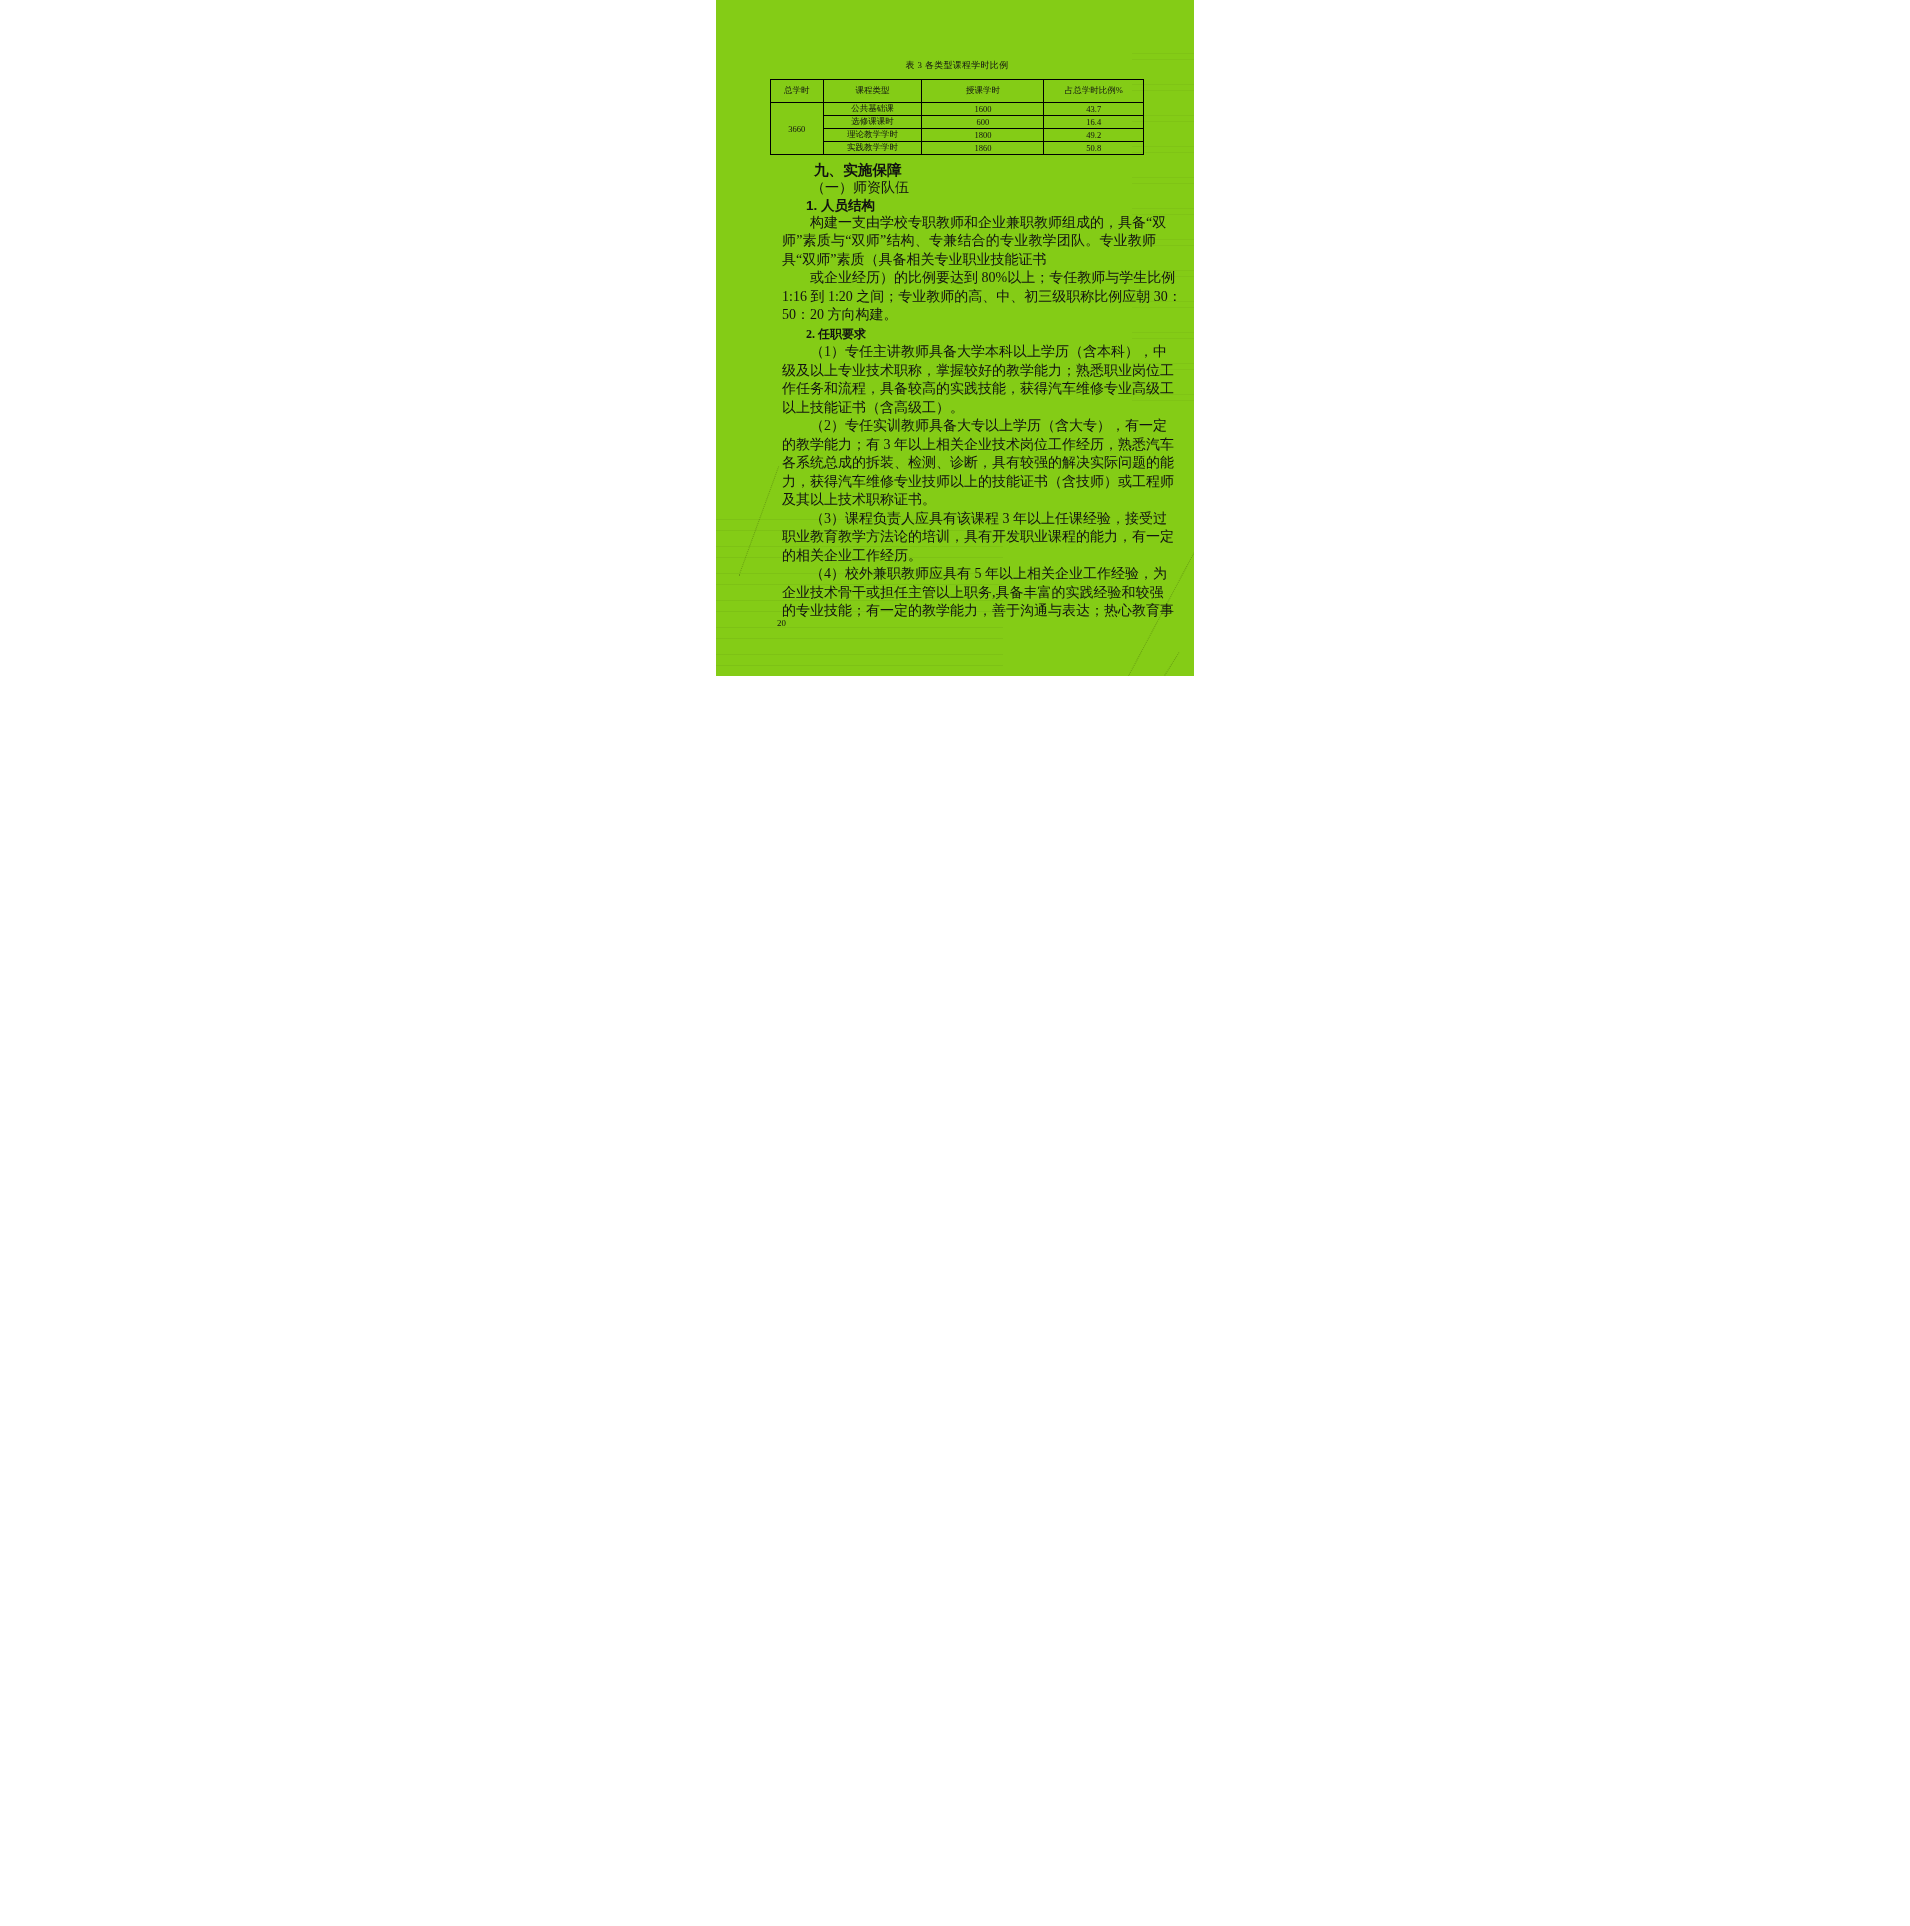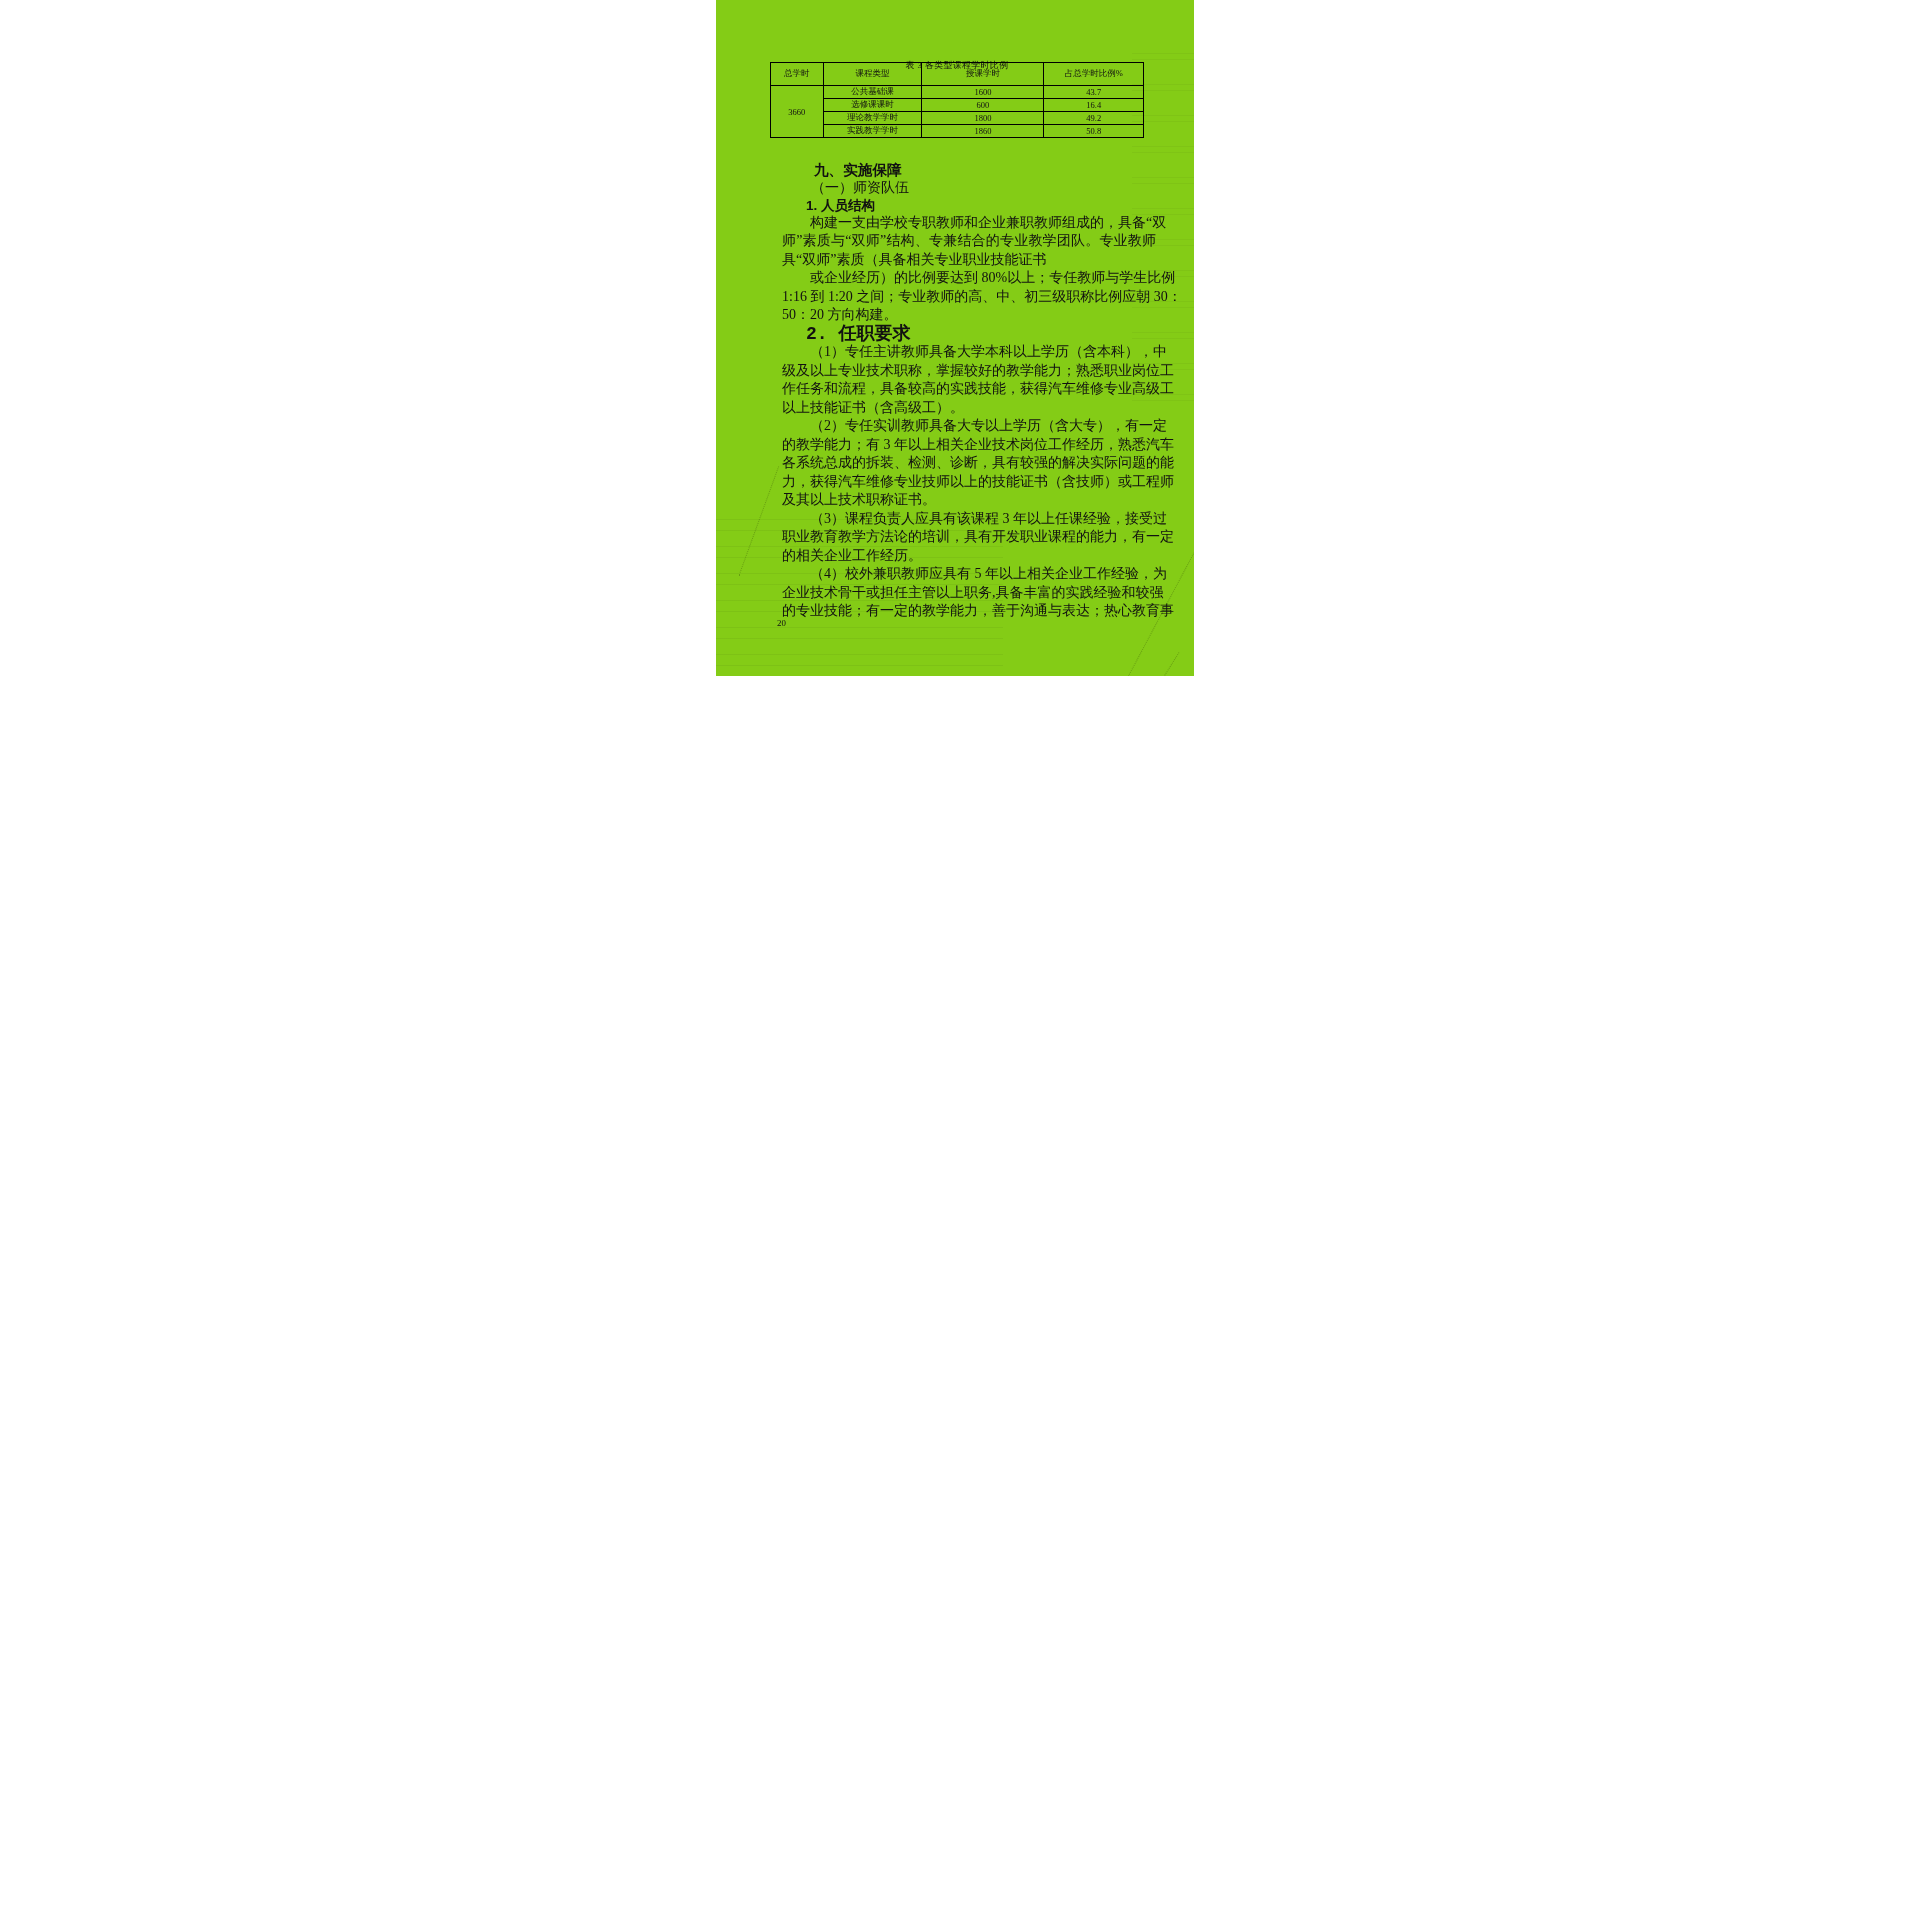--- a/index.html
+++ b/index.html
@@ -36,21 +36,21 @@
     position: absolute;
     top: 59px; left: 54px; width: 374px;
     text-align: center;
     font-size: 8.9px;
     letter-spacing: 0.4px;
   }
 
   
   table.hours {
     position: absolute;
-    top: 62px; left: 54px; width: 374px;
+    top: 79px; left: 54px; width: 374px;
     border-collapse: collapse;
     table-layout: fixed;
     font-size: 8.5px;
   }
   table.hours td, table.hours th {
     border-left: 0.4px solid #000;
     border-right: 0.4px solid #000;
     border-top: 1.2px solid #000;
     border-bottom: 1.2px solid #000;
     text-align: center;
@@ -80,22 +80,22 @@
     height: 17.3px; line-height: 17.3px;
     padding-left: 29px;
   }
   .h3 {
     font-family: "Liberation Sans", sans-serif;
     font-weight: 700; font-size: 13.5px;
     height: 17.3px; line-height: 17.3px;
     padding-left: 24px;
   }
   .h3b {
-    font-family: Liberation Mono, monospace;
-    font-weight: 700; font-size: 18px;
+    font-family: Liberation Serif, serif;
+    font-weight: 700; font-size: 12px;
     height: 18.5px; line-height: 18.5px;
     padding-left: 24px;
   }
   .line {
     font-size: 14px;
     height: 18.5px; line-height: 18.5px;
     text-align: justify;
     text-align-last: justify;
     white-space: nowrap;
   }

